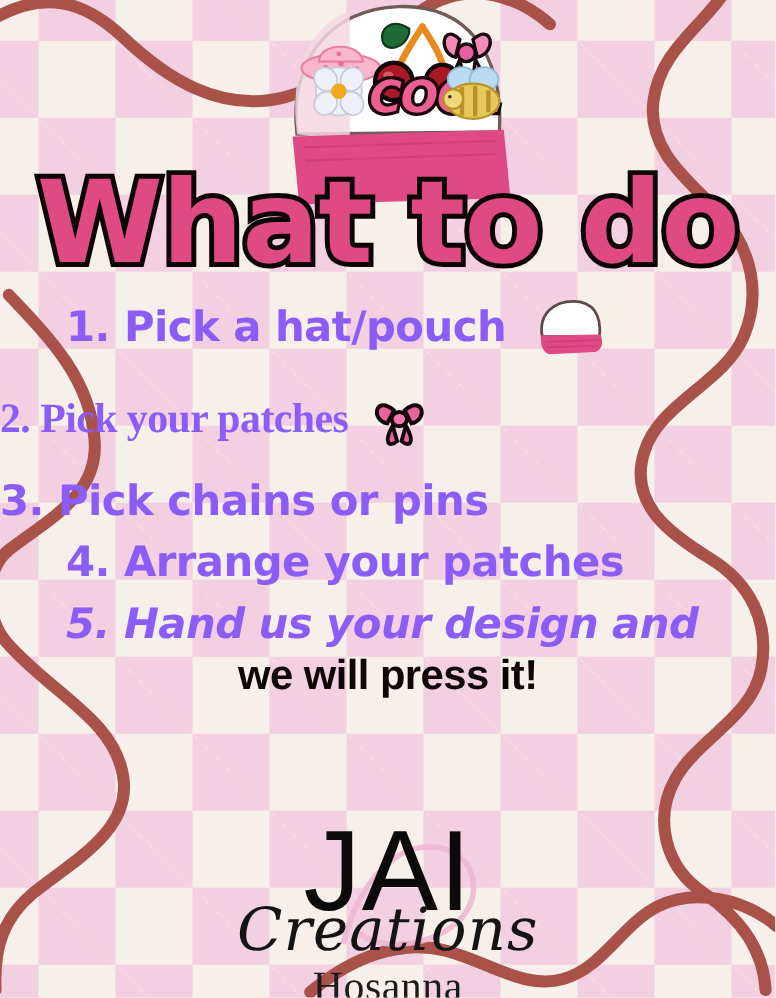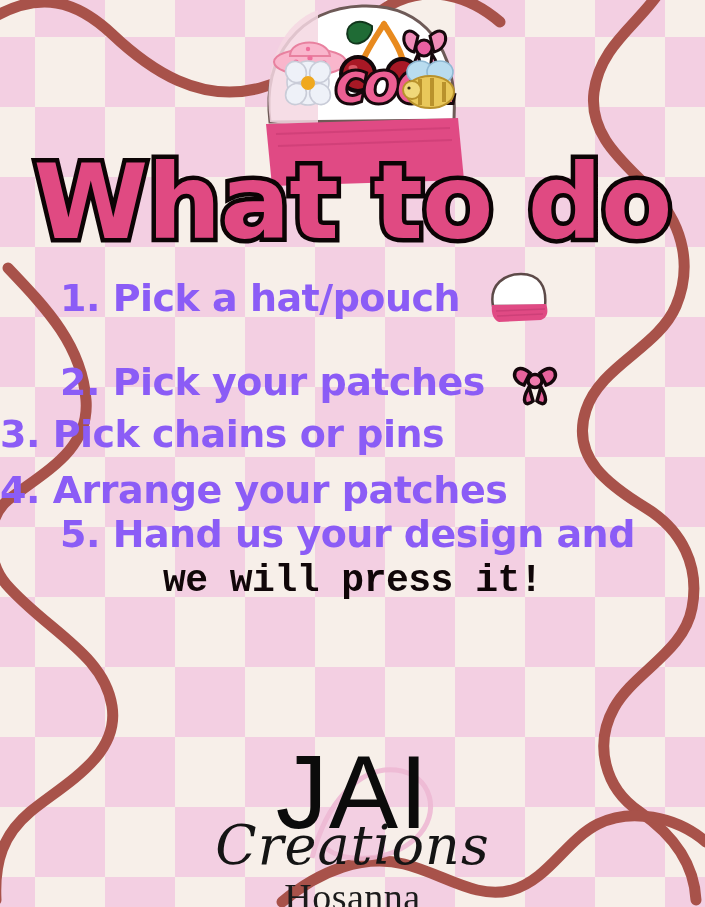--- a/index.html
+++ b/index.html
@@ -83,28 +83,28 @@
     position: relative;
     font-family: "DejaVu Sans", sans-serif;
     font-weight: bold;
     font-size: 38px;
     line-height: 44px;
     color: #8b5cf6;
     letter-spacing: -0.5px;
     white-space: nowrap;
   }
   .step-1 { padding-left: 60px; margin-bottom: 31px; }
-  .step-2 { padding-left: 60px; margin-bottom: 3px; }
+  .step-2 { margin-bottom: 24px; font-family: Liberation Serif, serif; }
   .step-3 { margin-bottom: 12px; }
-  .step-4 { }
-  .step-5 { padding-left: 60px; }
+  .step-4 { padding-left: 60px; margin-bottom: 12px; }
+  .step-5 { padding-left: 60px; font-style: italic; }
   .step-5-line2 {
     padding-left: 0;
     text-align: center;
-    font-family: Liberation Mono, monospace;
+    font-family: Liberation Sans, sans-serif;
     font-weight: bold;
     font-size: 38px;
     line-height: 50px;
     color: #100608;
     letter-spacing: -0.5px;
   }
 
   
   #tagline {
     position: absolute;

